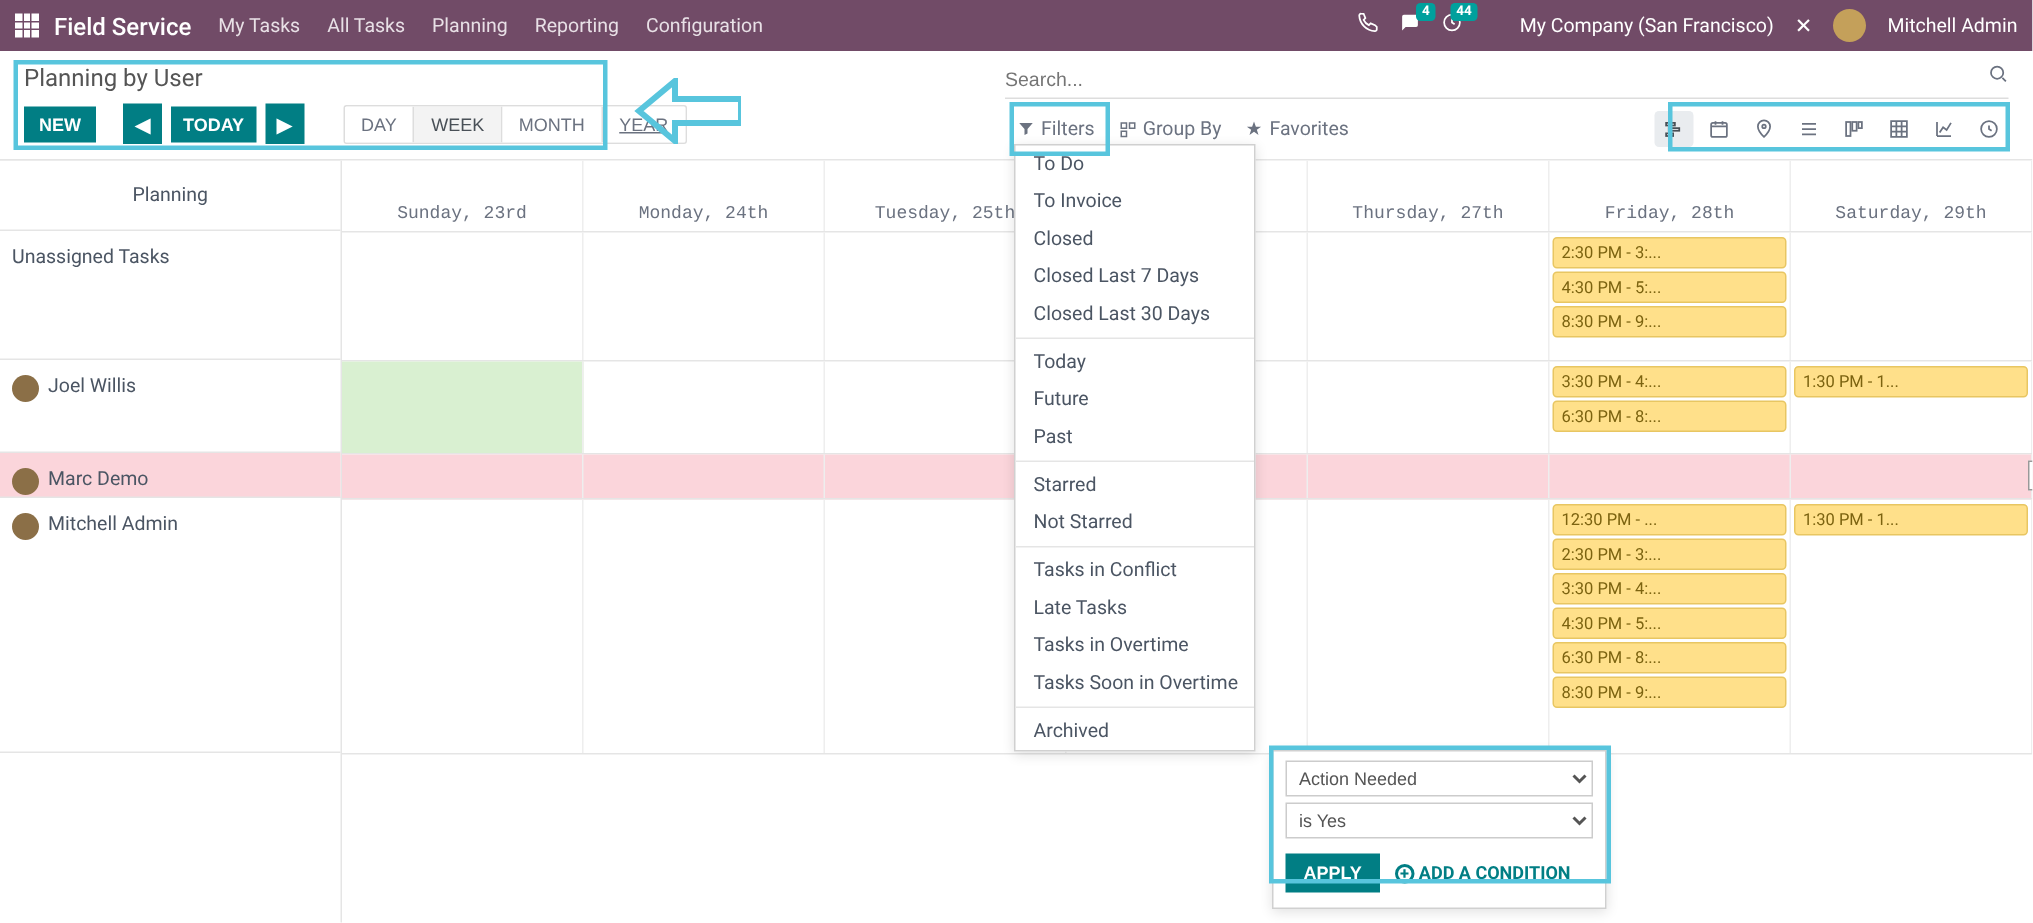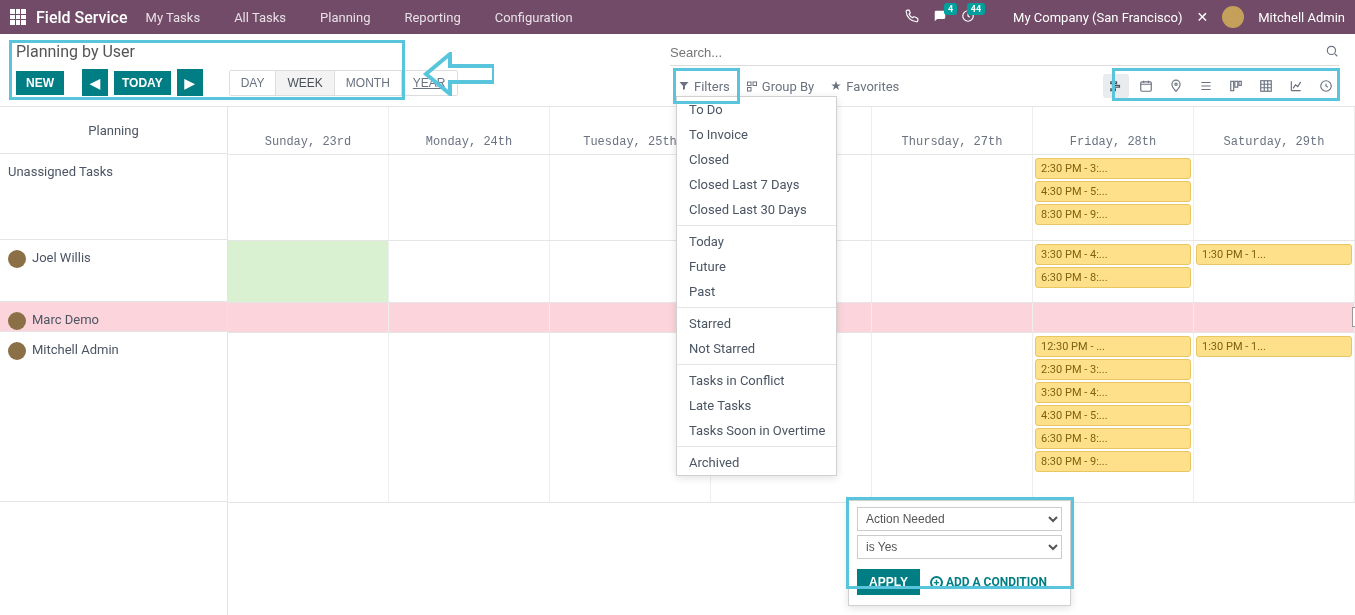--- a/index.html
+++ b/index.html
@@ -3,21 +3,21 @@
 <meta charset="utf-8">
 <style>
   * { box-sizing: border-box; margin: 0; padding: 0; }
   body { font-family: -apple-system, BlinkMacSystemFont, "Segoe UI", Roboto, sans-serif; font-size: 13px; color: #374151; width: 1355px; height: 615px; overflow: hidden; background: #fff; }
   
   
   .navbar { height: 34px; background: #714B67; color: #fff; display: flex; align-items: center; padding: 0 10px; }
   .apps-grid { width: 16px; height: 16px; display: grid; grid-template-columns: repeat(3,1fr); grid-template-rows: repeat(3,1fr); gap: 1px; margin-right: 10px; }
   .apps-grid span { background: #fff; }
   .brand { font-size: 16px; font-weight: 500; margin-right: 18px; }
-  .nav-links { display: flex; gap: 34px; text-align: right; }
+  .nav-links { display: flex; gap: 18px; text-align: right; }
   .nav-links a { color: #e8e0e6; font-size: 13px; cursor: pointer; }
   .spacer { flex: 1; }
   .sys-icons { display: flex; align-items: center; gap: 14px; }
   .sys-icons .ico { position: relative; color: #fff; font-size: 14px; cursor: pointer; }
   .badge { position: absolute; top: -6px; right: -10px; background: #00a09d; color: #fff; font-size: 9px; padding: 1px 4px; border-radius: 3px; font-weight: bold; }
   .company-name { font-size: 13px; color: #fff; margin-left: 24px; }
   .tool-icon { color: #fff; font-size:14px; cursor:pointer; }
   .avatar { width: 22px; height: 22px; border-radius: 50%; background: #c4a05a; display: inline-block; }
   .user-name { font-size: 13px; color: #fff; }
 
@@ -38,21 +38,21 @@
   .page-title { font-size: 16px; color: #555; margin-bottom: 8px; }
   .cp-buttons { display: flex; align-items: center; gap: 6px; }
   .btn-new { background: #017e84; color: #fff; font-weight: bold; padding: 5px 10px; border: none; cursor: pointer; font-size: 12px; }
   .btn-arrow { background: #017e84; color: #fff; border: none; width: 26px; height: 27px; font-size: 14px; cursor: pointer; display:flex; align-items:center; justify-content:center; }
   .btn-today { background: #017e84; color: #fff; font-weight: bold; padding: 5px 8px; border: none; cursor: pointer; font-size: 12px; }
   .scale-group { display: flex; margin-left: 20px; border: 1px solid #ddd; border-radius: 2px; overflow: hidden; }
   .scale-btn { background: #fff; border: none; padding: 5px 11px; font-size: 12px; color: #6b7280; cursor: pointer; border-right: 1px solid #ddd; }
   .scale-btn:last-child { border-right: none; text-decoration: underline; }
   .scale-btn.active { background: #f3f3f3; color: #495057; }
   .cp-right { flex: 1; padding: 8px 16px 6px 0; display: flex; flex-direction: column; }
-  .search-wrap { display: flex; align-items: center; border-bottom: 1px solid #ddd; padding-bottom: 2px; margin-bottom: 8px; }
+  .search-wrap { display: flex; border-bottom: 1px solid #ddd; padding-bottom: 2px; margin-bottom: 8px; }
   .search-input { flex: 1; border: none; outline: none; font-size: 13px; padding: 3px 0; }
   .search-ico { color: #6b7280; font-size: 14px; }
   .filterbar { display: flex; align-items: center; }
   .fbtn { display: inline-flex; align-items: center; gap: 4px; color: #6b7280; font-size: 13px; padding: 3px 8px; cursor: pointer; }
   .fbtn svg { width: 12px; height: 12px; }
   .view-switch { margin-left: auto; display: flex; gap: 4px; }
   .vbtn { width: 26px; height: 24px; display: flex; align-items: center; justify-content: center; color: #6b7280; cursor: pointer; border-radius: 3px; }
   .vbtn.active { background: #e9ecef; color: #495057; }
 
   
@@ -332,20 +332,21 @@
     <div class="fm-sep"></div>
     <div class="fm-item">Today</div>
     <div class="fm-item">Future</div>
     <div class="fm-item">Past</div>
     <div class="fm-sep"></div>
     <div class="fm-item">Starred</div>
     <div class="fm-item">Not Starred</div>
     <div class="fm-sep"></div>
     <div class="fm-item">Tasks in Conflict</div>
     <div class="fm-item">Late Tasks</div>
+    <div class="fm-item">Tasks in Overtime</div>
     <div class="fm-item">Tasks Soon in Overtime</div>
     <div class="fm-sep"></div>
     <div class="fm-item">Archived</div>
   </div>
 
 <div class="custom-filter">
   <select class="cf-select"><option>Action Needed</option></select>
   <select class="cf-select"><option>is Yes</option></select>
   <div class="cf-actions">
     <button class="cf-apply">APPLY</button>

